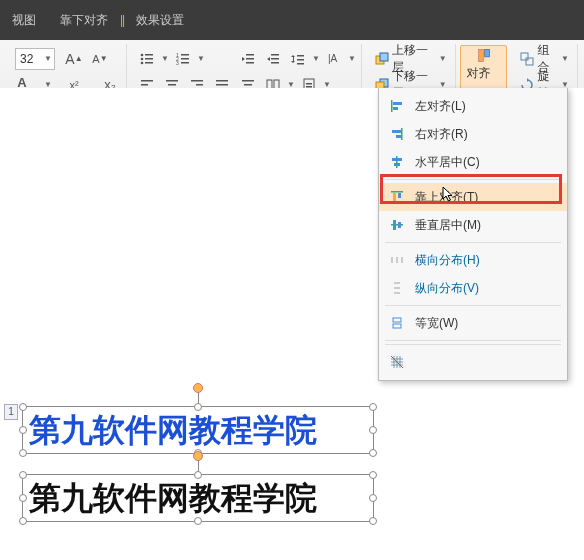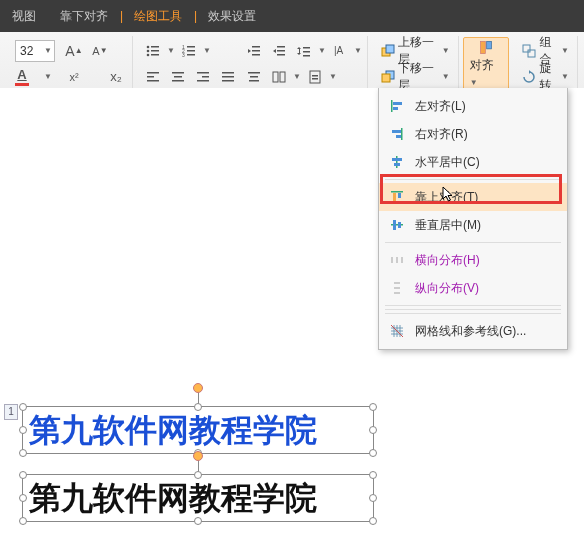--- a/index.html
+++ b/index.html
@@ -1,17 +1,17 @@
 <!DOCTYPE html>
 <html><head>
 <meta charset="utf-8">
 <style>
 *{margin:0;padding:0;box-sizing:border-box;font-family:"Microsoft YaHei",sans-serif}
 body{width:584px;height:560px;background:#fff;overflow:hidden;position:relative}
-.tabbar{background:#3b3b3b;height:32px;display:flex;align-items:center;font-size:12px;color:#ccc}
+.tabbar{background:#3b3b3b;height:40px;display:flex;align-items:center;font-size:12px;color:#ccc}
 .tab{padding:0 12px;height:24px;line-height:24px;cursor:pointer}
 .tab.active{color:#ff9a2e}
 .tab-sep{color:#ff9a2e;width:2px}
 .ribbon{background:linear-gradient(#f6f6f6,#eee);border-bottom:1px solid #ccc;height:64px;display:flex;align-items:center;padding:4px 6px;gap:4px}
 .grp{display:flex;align-items:center;gap:2px;padding:0 4px;border-right:1px solid #ddd;height:56px}
 .tools-column{display:flex;flex-direction:column;gap:2px}
 .btn{display:flex;align-items:center;justify-content:center;width:24px;height:24px;border-radius:2px;cursor:pointer;font-size:13px;color:#555}
 .wide{width:auto;padding:0 4px;gap:2px;font-size:12px;color:#333}
 .bigbtn{display:flex;flex-direction:column;align-items:center;justify-content:center;padding:2px 6px;font-size:12px;color:#333;cursor:pointer;border-radius:2px;height:54px;gap:2px}
 .bigbtn.active{background:#fde4c4;border:1px solid #f5b35a}
@@ -20,36 +20,35 @@
 .canvas{position:absolute;left:0;top:88px;right:0;bottom:0;background:#fff}
 .slide-num{position:absolute;left:4px;top:316px;width:14px;height:16px;background:#eef2f8;border:1px solid #aab;font-size:10px;text-align:center;line-height:14px;color:#556}
 .textbox{position:absolute;border:1px solid #888}
 .textbox .txt{font-size:32px;font-weight:700;white-space:nowrap;padding:2px 6px}
 .handle{position:absolute;width:8px;height:8px;background:#fff;border:1px solid #888;border-radius:50%}
 .rot-stem{position:absolute;left:50%;top:-16px;width:1px;height:16px;background:#888}
 .rot-handle{position:absolute;left:50%;top:-24px;width:10px;height:10px;margin-left:-5px;background:#ffb74d;border:1px solid #c77;border-radius:50%}
 .menu{position:absolute;left:378px;top:88px;width:190px;background:#f7f7f7;border:1px solid #bbb;box-shadow:2px 2px 6px rgba(0,0,0,.25);padding:4px 0;border-top:none}
 .mi{display:flex;align-items:center;gap:10px;height:28px;padding:0 10px;font-size:12px;color:#333;cursor:pointer;position:relative}
 .mi.highlight{background:#fde4c4}
-.mi.disabled{color:#a21caf;cursor:default}
+.mi.disabled{color:#0369a1;cursor:default}
 .msep{height:1px;background:#ddd;margin:3px 6px}
 .mic{width:16px;height:16px;flex-shrink:0}
 .red-box{position:absolute;border:3px solid #e53935;pointer-events:none}
 .cursor{position:absolute;width:14px;height:18px;pointer-events:none;z-index:999}
 svg{display:block}
 .swatch{width:14px;height:3px;background:#e53935;margin-top:1px}
 </style>
 </head>
 <body>
 
 <div class="tabbar">
   <div class="tab">视图</div>
   <div class="tab">靠下对齐</div>
   <span class="tab-sep">|</span>
-  <div class="tab active">绘图工具</div>
   <span class="tab-sep">|</span>
   <div class="tab">效果设置</div>
 </div>
 
 <div class="ribbon">
   <div class="grp">
     <div class="tools-column">
       <div class="btn wide">
         <div class="font-size-box">
             <span>32</span>
@@ -66,21 +65,21 @@
         <div class="btn">
             <span class="dd-caret">▼</span>
           </div>
       </div>
     </div>
     <div class="tools-column">
       <div style="display:flex;gap:2px">
         <div class="btn" style="font-size:14px">A<span style="font-size:8px">▲</span></div>
         <div class="btn" style="font-size:11px">A<span style="font-size:8px">▼</span></div>
       </div>
-      <div style="display:flex;gap:18px">
+      <div style="display:flex;gap:12px">
         <div class="btn" style="font-size:11px">x²</div>
         <div class="btn" style="font-size:13px">x₂</div>
       </div>
     </div>
   </div>
 
   <div class="grp">
     <div class="tools-column">
       <div style="display:flex;gap:1px">
         <div class="btn">
@@ -348,28 +347,34 @@
     </div>
   <div class="mi disabled">
       <svg class="mic" viewBox="0 0 16 16">
         <rect x="5" y="2" width="6" height="2" fill="#ccc"></rect>
         <rect x="5" y="7" width="6" height="2" fill="#ccc"></rect>
         <rect x="5" y="12" width="6" height="2" fill="#ccc"></rect>
       </svg>
       <span>纵向分布(V)</span>
     </div>
   <div class="msep"></div>
+  <div class="mi">
+      <svg class="mic" viewBox="0 0 16 16">
+        <rect x="4" y="3" width="8" height="4" fill="none" stroke="#4a90d9"></rect>
+        <rect x="4" y="9" width="8" height="4" fill="none" stroke="#4a90d9"></rect>
+      </svg>
+      <span>等宽(W)</span>
+    </div>
   <div class="msep"></div>
   <div class="msep"></div>
   <div class="mi">
       <svg class="mic" viewBox="0 0 16 16">
         <path d="M2 5 H14 M2 8 H14 M2 11 H14 M5 2 V14 M8 2 V14 M11 2 V14" stroke="#58a" stroke-width="0.8"></path>
         <path d="M2 2 L14 14" stroke="#c55"></path>
       </svg>
-      <span>网格线和参考线(G)...</span>
     </div>
 </div>
 
 <div class="red-box" style="left:380px;top:174px;width:182px;height:30px"></div>
 
 <svg class="cursor" style="left:442px;top:186px" viewBox="0 0 14 18">
     <path d="M1 1 L1 13 L4 10 L6.5 15 L8.5 14 L6 9.5 L10 9.5 Z" fill="#fff" stroke="#000" stroke-width="1"></path>
   </svg>
 
 </body></html>

